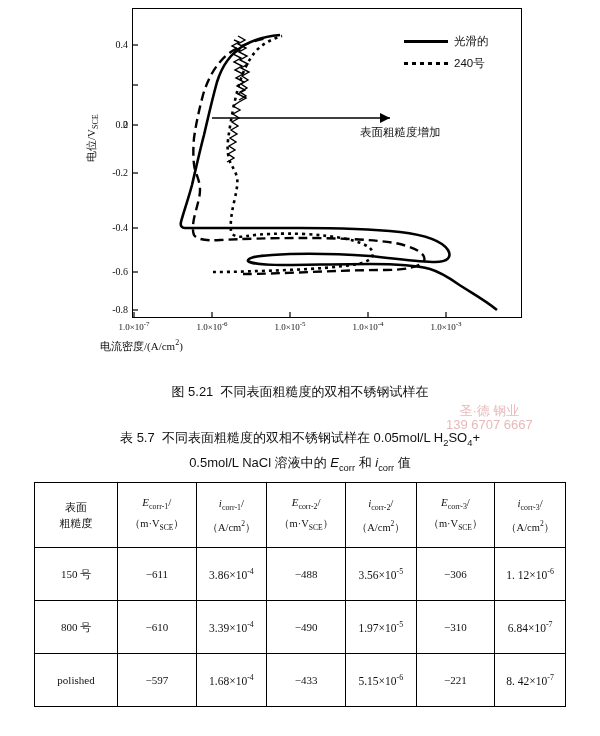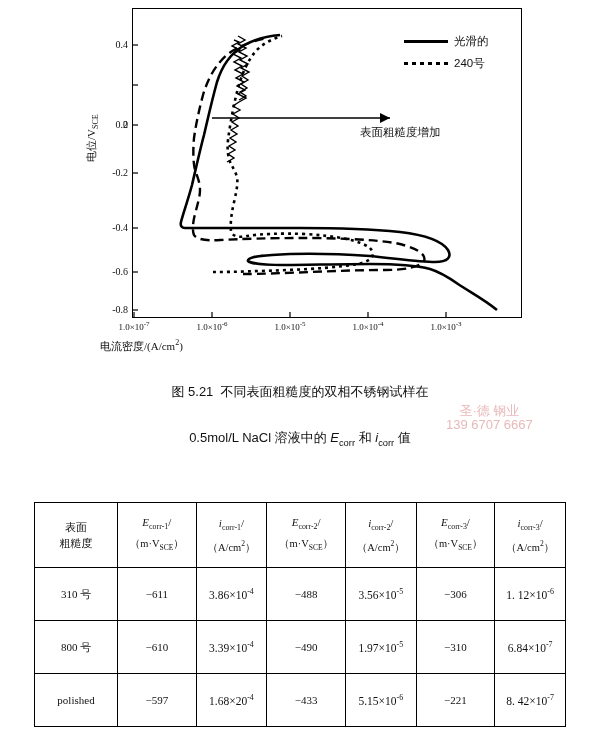--- a/index.html
+++ b/index.html
@@ -156,21 +156,20 @@
 
   
   table.data {
     position: absolute;
     left: 34px;
     top: 482px;
     width: 532px;
     border-collapse: collapse;
     font-size: 11px;
     font-family: "Liberation Serif", serif;
-    margin-top: 20px;
   }
   table.data td {
     border: 1px solid #000;
     text-align: center;
     vertical-align: middle;
     padding: 4px 2px;
     height: 44px;
   }
   table.data td.head {
     height: 56px;
@@ -324,20 +323,23 @@
     </div>
   </div>
 
   <div class="watermark">
     <div>圣·德 钢业</div>
     <div>139 6707 6667</div>
   </div>
 
   <div class="caption tbl-caption">
     <div>
+      <span class="tnum">表 5.7</span>&nbsp;&nbsp;<span>不同表面粗糙度的双相不锈钢试样在 0.05mol/L H</span><sub>2</sub><span>SO</span><sub>4</sub><span>+</span>
+    </div>
+    <div>
       <span>0.5mol/L NaCl 溶液中的 </span><i class="sym">E</i><sub>corr</sub><span> 和 </span><i class="sym">i</i><sub>corr</sub><span> 值</span>
     </div>
   </div>
 
   <table class="data">
     <tbody>
         <tr>
       <td class="head first">
         <span>表面</span><br><span>粗糙度</span>
       </td>
@@ -361,21 +363,21 @@
         <i class="sym">E</i><sub>corr-3</sub><span>/</span>
         <span class="unit"><span>（m·V</span><sub>SCE</sub><span>）</span></span>
       </td>
       <td class="head">
         <i class="sym">i</i><sub>corr-3</sub><span>/</span>
         <span class="unit"><span>（A/cm</span><sup>2</sup><span>）</span></span>
       </td>
     </tr>
 
     <tr>
-      <td class="first">310 号</td>
+      <td class="first">150 号</td>
       <td>−611</td>
       <td><span class="cellnum">3.86×10</span><sup>-4</sup></td>
       <td>−488</td>
       <td><span class="cellnum">3.56×10</span><sup>-5</sup></td>
       <td>−306</td>
       <td><span class="cellnum">1. 12×10</span><sup>-6</sup></td>
     </tr>
 
     <tr>
       <td class="first">800 号</td>
@@ -383,21 +385,21 @@
       <td><span class="cellnum">3.39×10</span><sup>-4</sup></td>
       <td>−490</td>
       <td><span class="cellnum">1.97×10</span><sup>-5</sup></td>
       <td>−310</td>
       <td><span class="cellnum">6.84×10</span><sup>-7</sup></td>
     </tr>
 
     <tr>
       <td class="first">polished</td>
       <td>−597</td>
-      <td><span class="cellnum">1.68×20</span><sup>-4</sup></td>
+      <td><span class="cellnum">1.68×10</span><sup>-4</sup></td>
       <td>−433</td>
       <td><span class="cellnum">5.15×10</span><sup>-6</sup></td>
       <td>−221</td>
       <td><span class="cellnum">8. 42×10</span><sup>-7</sup></td>
     </tr>
   </tbody>
     </table>
 
 </div>
 

